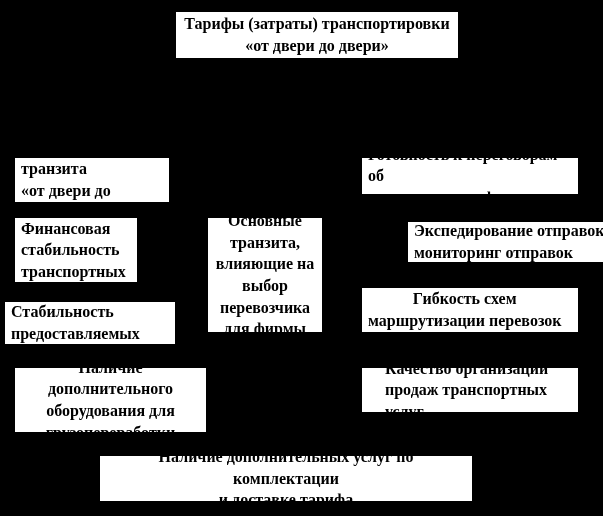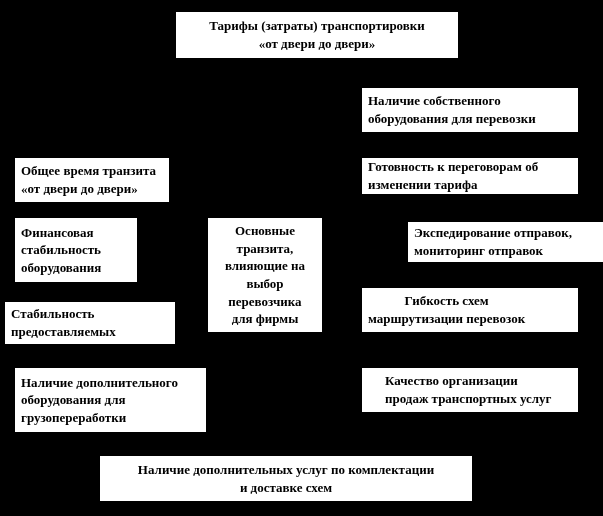--- a/index.html
+++ b/index.html
@@ -13,42 +13,42 @@
     width: 603px;
     height: 516px;
     background: #000000;
     overflow: hidden;
   }
   .box {
     position: absolute;
     background: #ffffff;
     color: #000000;
     font-weight: bold;
-    font-size: 13px;
+    font-size: 16px;
     line-height: 1.35;
     white-space: pre-line;
     box-sizing: border-box;
     padding: 4px 6px;
     display: flex;
     align-items: center;
     justify-content: flex-start;
     text-align: left;
   }
   .box.center-text {
     justify-content: center;
     text-align: center;
   }
   
   .n-tariffs   { left:176px; top:12px;  width:282px; height:46px; }
   
   .n-reliability { left:15px; top:88px;  width:191px; height:44px; }
   .n-transit     { left:15px; top:158px; width:154px; height:44px; }
   .n-financial   { left:15px; top:218px; width:122px; height:64px; }
   .n-stability   { left:5px;  top:302px; width:170px; height:42px; }
-  .n-equipment   { left:15px; top:368px; width:191px; height:64px; }
+  .n-equipment   { left:15px; top:368px; width:191px; height:64px;text-align:center; }
   
   .n-factors     { left:208px; top:218px; width:114px; height:114px; }
   
   .n-own-equipment { left:362px; top:88px;  width:216px; height:44px; }
   .n-negotiation   { left:362px; top:158px; width:216px; height:36px; }
   .n-forwarding    { left:362px; top:222px; width:216px; height:40px;margin-left:46px; }
   .n-routing       { left:362px; top:288px; width:216px; height:44px;text-align:center; }
   .n-sales-quality { left:362px; top:368px; width:216px; height:44px;padding-left:23px; }
   
   .n-extra-services { left:100px; top:456px; width:372px; height:45px; }
@@ -60,47 +60,45 @@
 
   <div class="box center-text n-tariffs">Тарифы (затраты) транспортировки
 «от двери до двери»</div>
 
 
   <div class="box n-transit">Общее время транзита
 «от двери до двери»</div>
 
   <div class="box n-financial">Финансовая
 стабильность
-оборудования</div>
+транспортных</div>
 
   <div class="box n-stability">Стабильность
 предоставляемых</div>
 
   <div class="box n-equipment">Наличие дополнительного
 оборудования для
 грузопереработки</div>
 
   <div class="box center-text n-factors">Основные
 транзита,
 влияющие на
 выбор
 перевозчика
 для фирмы</div>
 
-  <div class="box n-own-equipment">Наличие собственного
-оборудования для перевозки</div>
 
   <div class="box n-negotiation">Готовность к переговорам об
 изменении тарифа</div>
 
   <div class="box n-forwarding">Экспедирование отправок,
 мониторинг отправок</div>
 
   <div class="box n-routing">Гибкость схем
 маршрутизации перевозок</div>
 
   <div class="box n-sales-quality">Качество организации
 продаж транспортных услуг</div>
 
   <div class="box center-text n-extra-services">Наличие дополнительных услуг по комплектации
-и доставке схем</div>
+и доставке тарифа</div>
 
 </div>
 
 </body></html>

